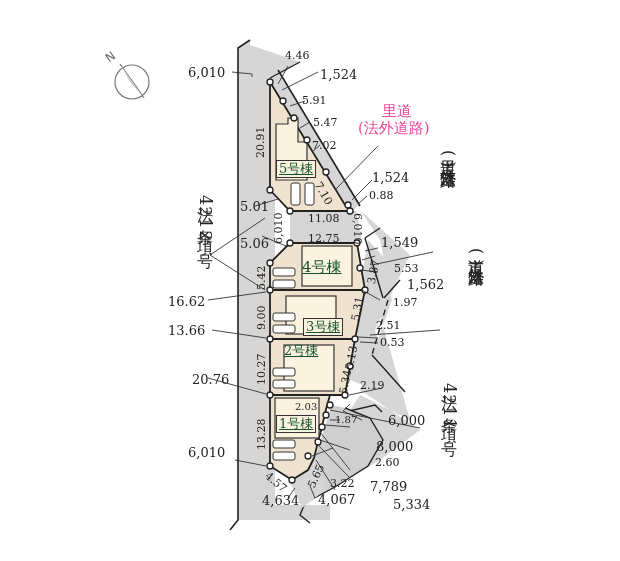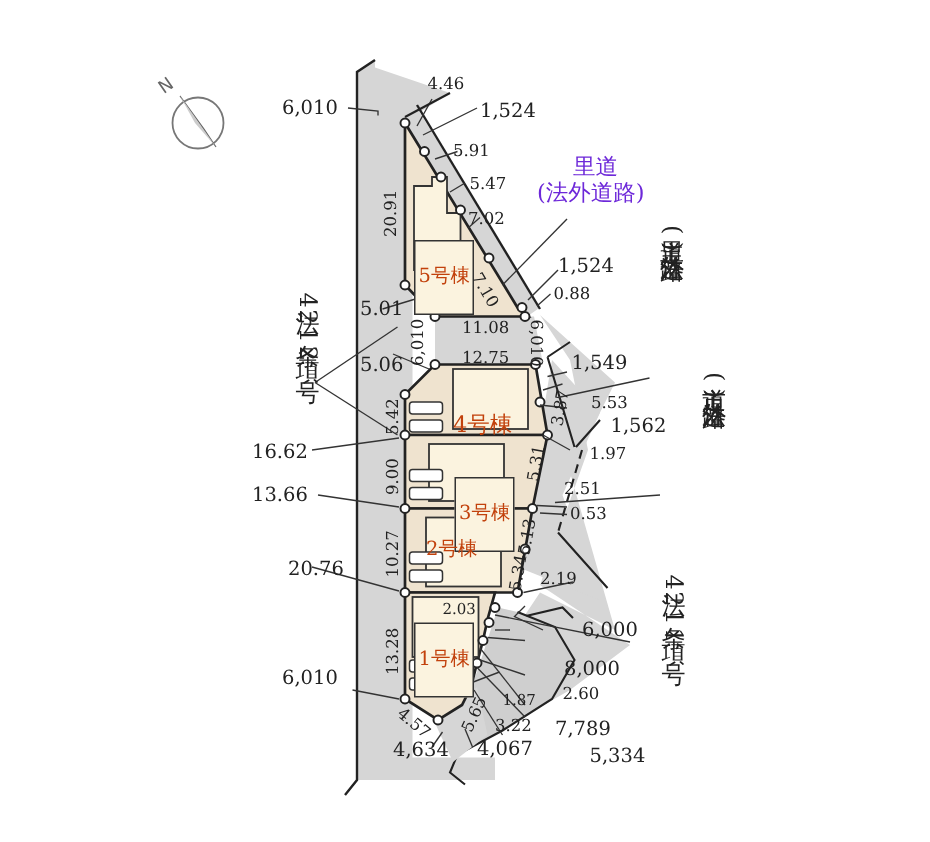--- a/index.html
+++ b/index.html
@@ -1,24 +1,24 @@
 <!DOCTYPE html>
 <html><head>
 <meta charset="utf-8">
 <style>
   html, body { margin:0; padding:0; background:#ffffff; }
   body { width:620px; height:561px; position:relative; overflow:hidden;
          font-family:"DejaVu Serif","Liberation Serif",serif; color:#222; }
   #plan { position:absolute; left:0; top:0; width:620px; height:561px; }
   .lbl { position:absolute; font-size:13px; line-height:13px; white-space:nowrap; color:#222; }
-  .lbl-lg { position:absolute; font-size:15px; line-height:15px; white-space:nowrap; color:#6d28d9; }
+  .lbl-lg { position:absolute; font-size:15px; line-height:15px; white-space:nowrap; color:#ec4899; }
   .lbl-sm { position:absolute; font-size:11px; line-height:11px; white-space:nowrap; color:#222; }
   .rot { transform-origin:left top; }
   .vert { position:absolute; writing-mode:vertical-rl; font-size:16px; line-height:18px; letter-spacing:1px; color:#222; }
-  .house { position:absolute; font-size:13px; color:#c2410c; background:#fbf3df; border:1.5px solid #333; padding:16px 2px; line-height:16px; }
+  .house { position:absolute; font-size:13px; color:#14532d; background:#fbf3df; border:1.5px solid #333; padding:0 2px; line-height:16px;text-decoration:underline; }
   .compass { position:absolute; }
 </style>
 </head>
 <body>
 
 <svg id="plan" viewBox="0 0 620 561" xmlns="http://www.w3.org/2000/svg">
 
   <path d="M238,48 L250,40 L250,45 L300,62 L275,78 L275,505 L330,505 L330,520 L238,520 Z" fill="#d6d6d6"></path>
 
   <path d="M250,40 L238,48 L238,520 L230,530" fill="none" stroke="#222" stroke-width="1.6"></path>
@@ -193,21 +193,21 @@
 <div class="lbl" style="left:168px;top:324px;">13.66</div>
 <div class="lbl-sm" style="left:376px;top:320px;">2.51</div>
 <div class="lbl-sm" style="left:380px;top:337px;">0.53</div>
 <div class="lbl-sm rot" style="left:256px;top:385px;transform:rotate(-90deg);">10.27</div>
 <div class="lbl-sm rot" style="left:344px;top:369px;transform:rotate(-80deg);">5.13</div>
 <div class="lbl" style="left:192px;top:373px;">20.76</div>
 <div class="lbl-sm rot" style="left:338px;top:393px;transform:rotate(-80deg);">5.34</div>
 <div class="lbl-sm" style="left:360px;top:380px;text-align:center;">2.19</div>
 <div class="lbl-sm" style="left:295px;top:401px;font-size:10px;">2.03</div>
 <div class="lbl" style="left:388px;top:414px;">6,000</div>
-<div class="lbl-sm" style="left:335px;top:414px;font-size:10px;margin-top:48px;">1.87</div>
+<div class="lbl-sm" style="left:335px;top:414px;font-size:10px;">1.87</div>
 <div class="lbl-sm rot" style="left:256px;top:450px;transform:rotate(-90deg);">13.28</div>
 <div class="lbl" style="left:376px;top:440px;">8,000</div>
 <div class="lbl" style="left:188px;top:446px;">6,010</div>
 <div class="lbl-sm" style="left:375px;top:457px;">2.60</div>
 <div class="lbl-sm" style="left:330px;top:478px;">3.22</div>
 <div class="lbl" style="left:370px;top:480px;">7,789</div>
 <div class="lbl-sm rot" style="left:270px;top:470px;transform:rotate(40deg);">4.57</div>
 <div class="lbl-sm rot" style="left:306px;top:485px;transform:rotate(-65deg);">5.65</div>
 <div class="lbl" style="left:262px;top:494px;">4,634</div>
 <div class="lbl" style="left:318px;top:493px;">4,067</div>

